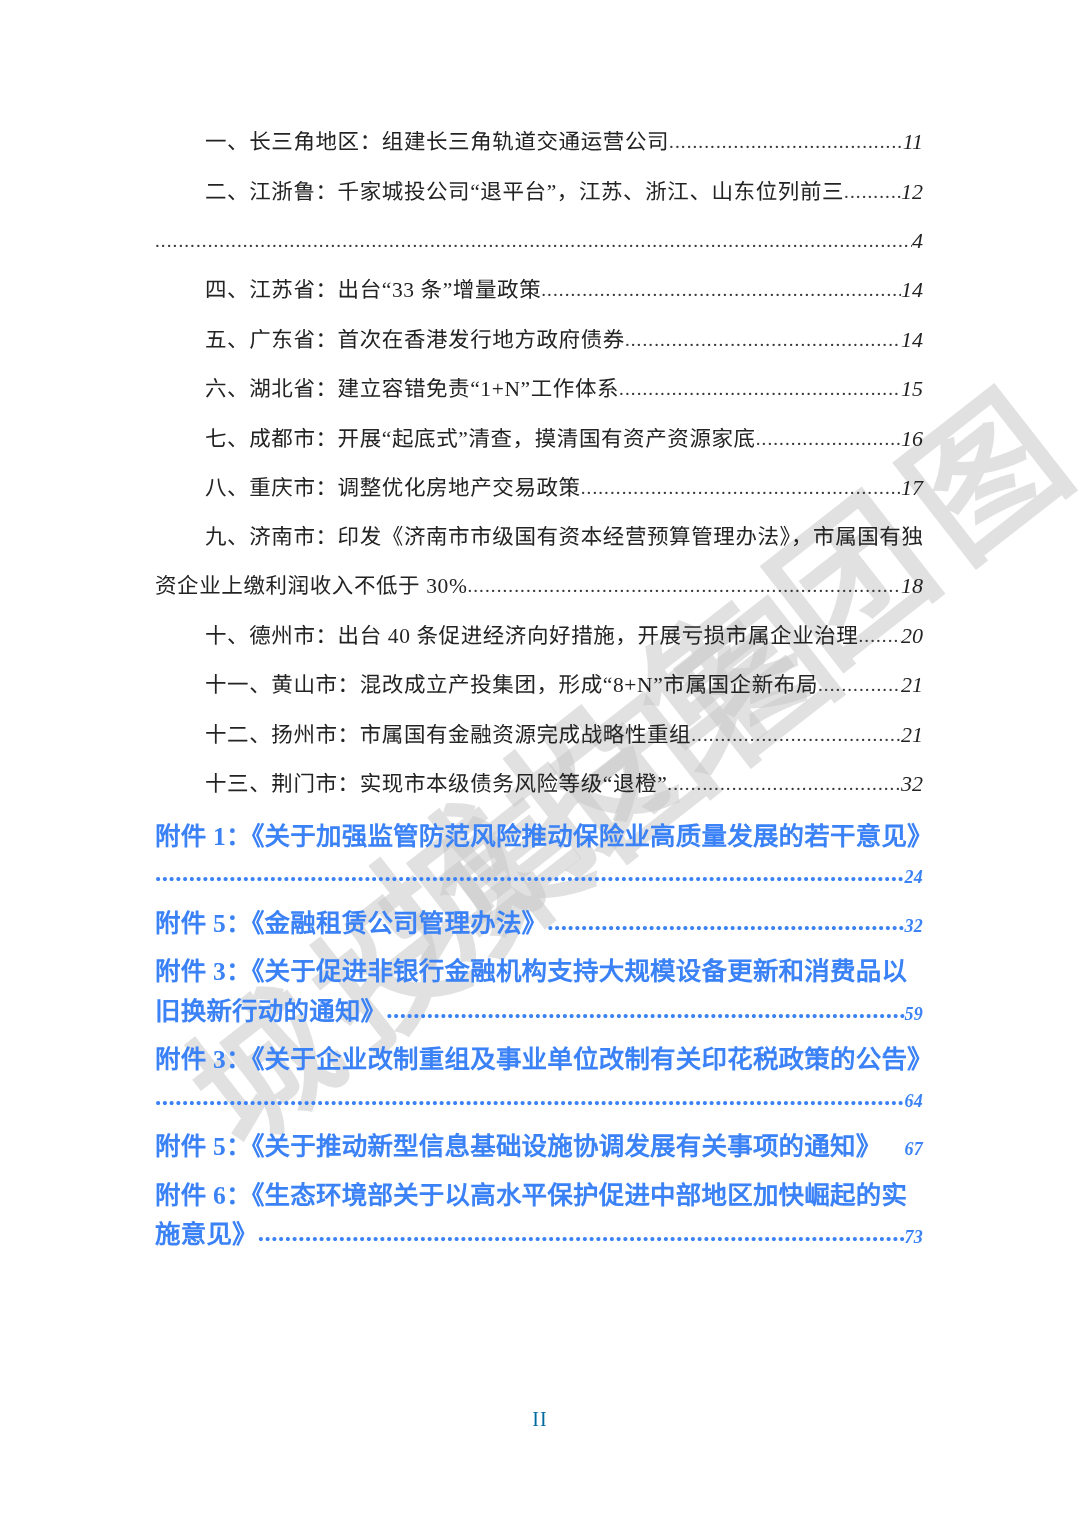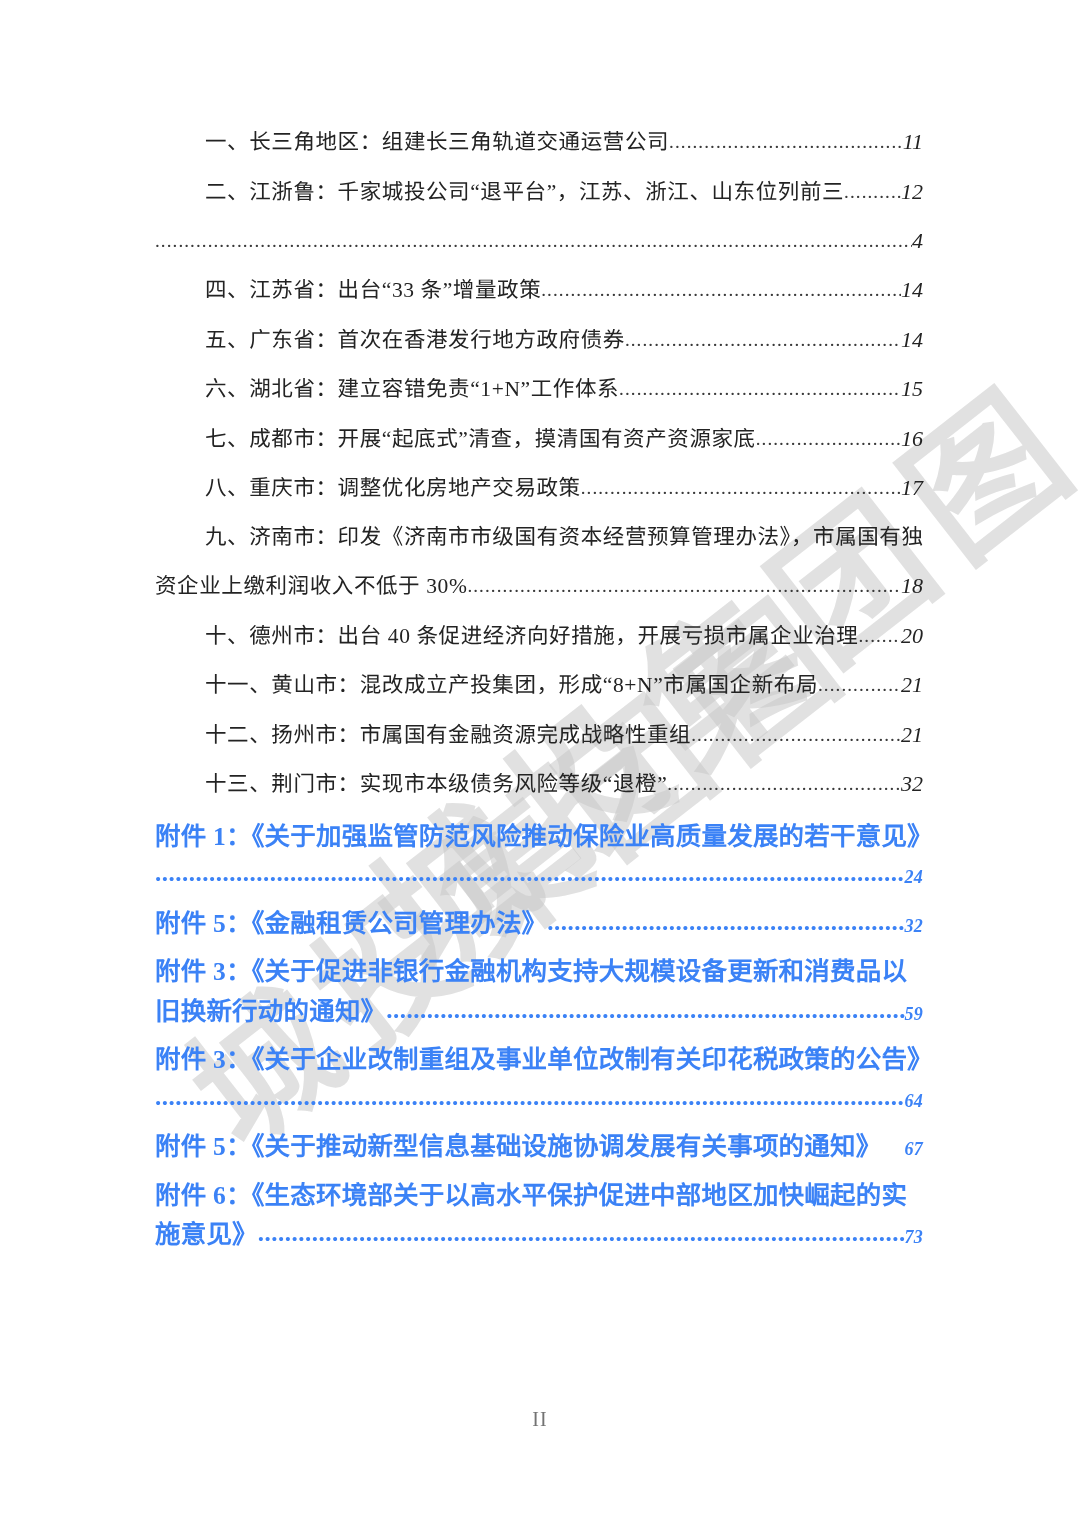--- a/index.html
+++ b/index.html
@@ -151,21 +151,21 @@
 
   
   .footer {
     position: absolute;
     left: 0;
     right: 0;
     top: 1408px;
     text-align: center;
     font-size: 20px;
     letter-spacing: 1px;
-    color: #737373;
+    color: #0369a1;
     font-family: "Liberation Serif", "DejaVu Serif", serif;
   }
 </style>
 </head>
 <body>
 
 <div class="watermark-layer">
   <div class="watermark wm-a">城投集团图</div>
   <div class="watermark wm-b">城投集团图</div>
 </div>

